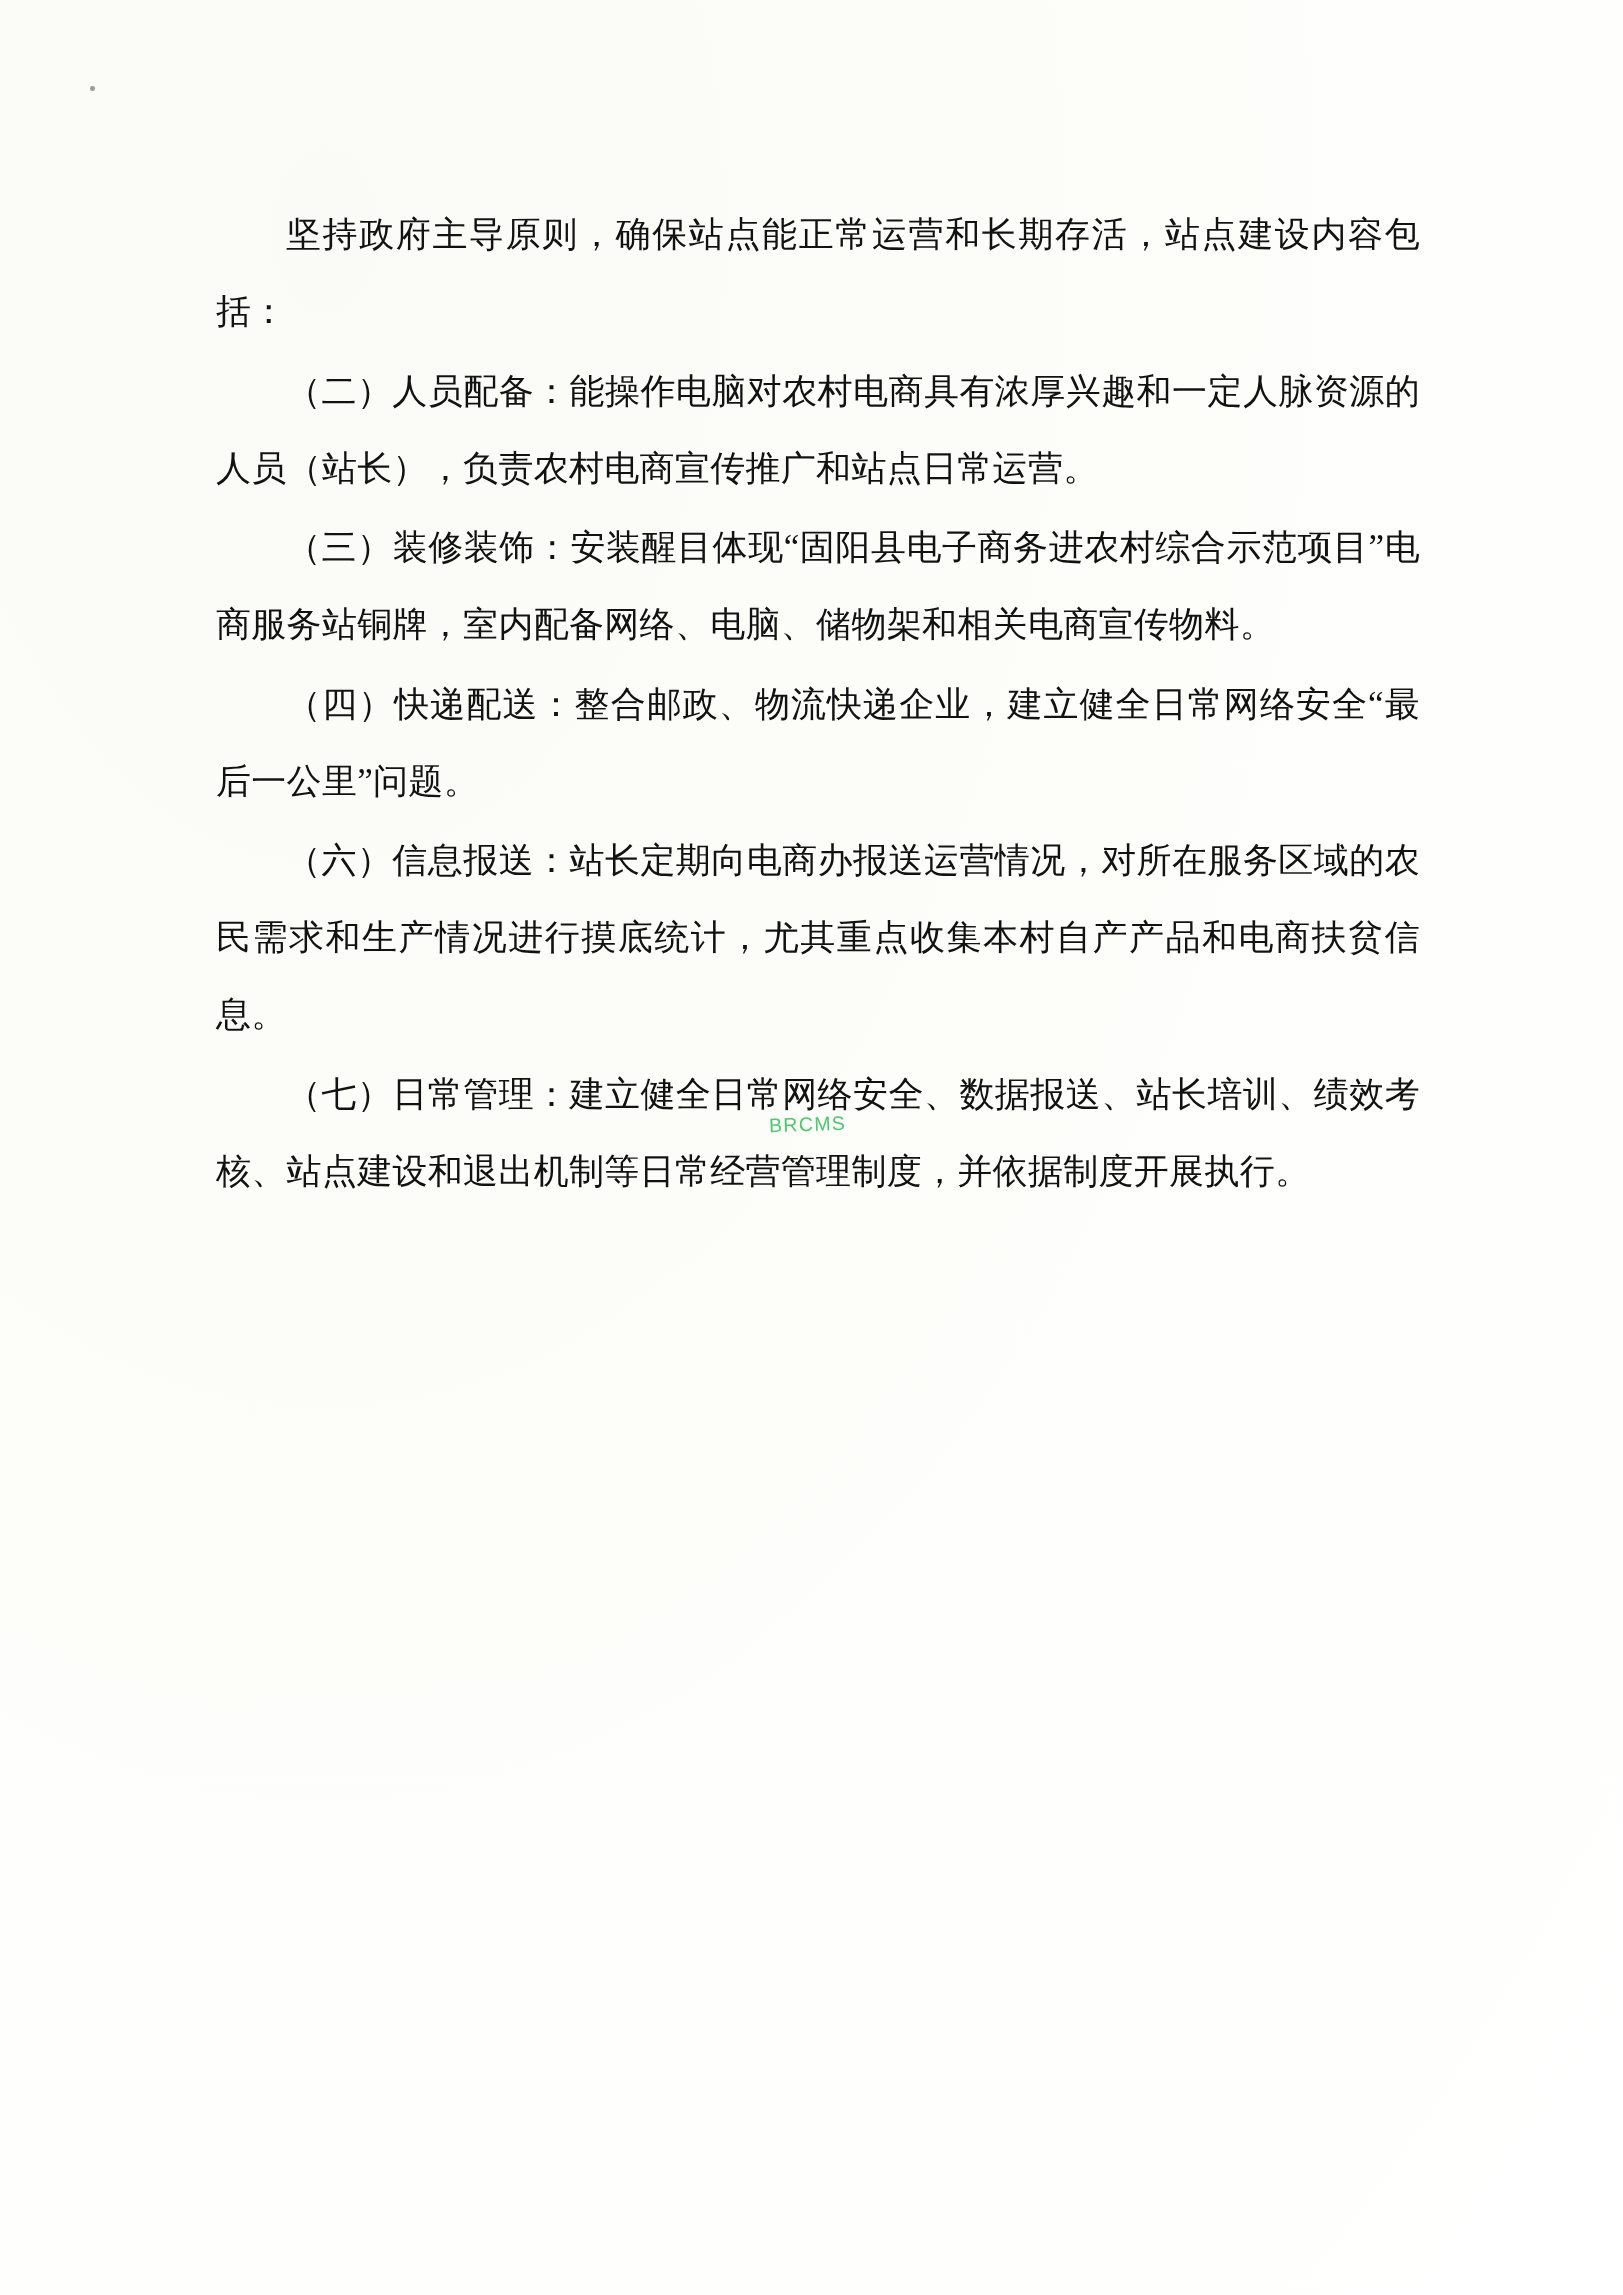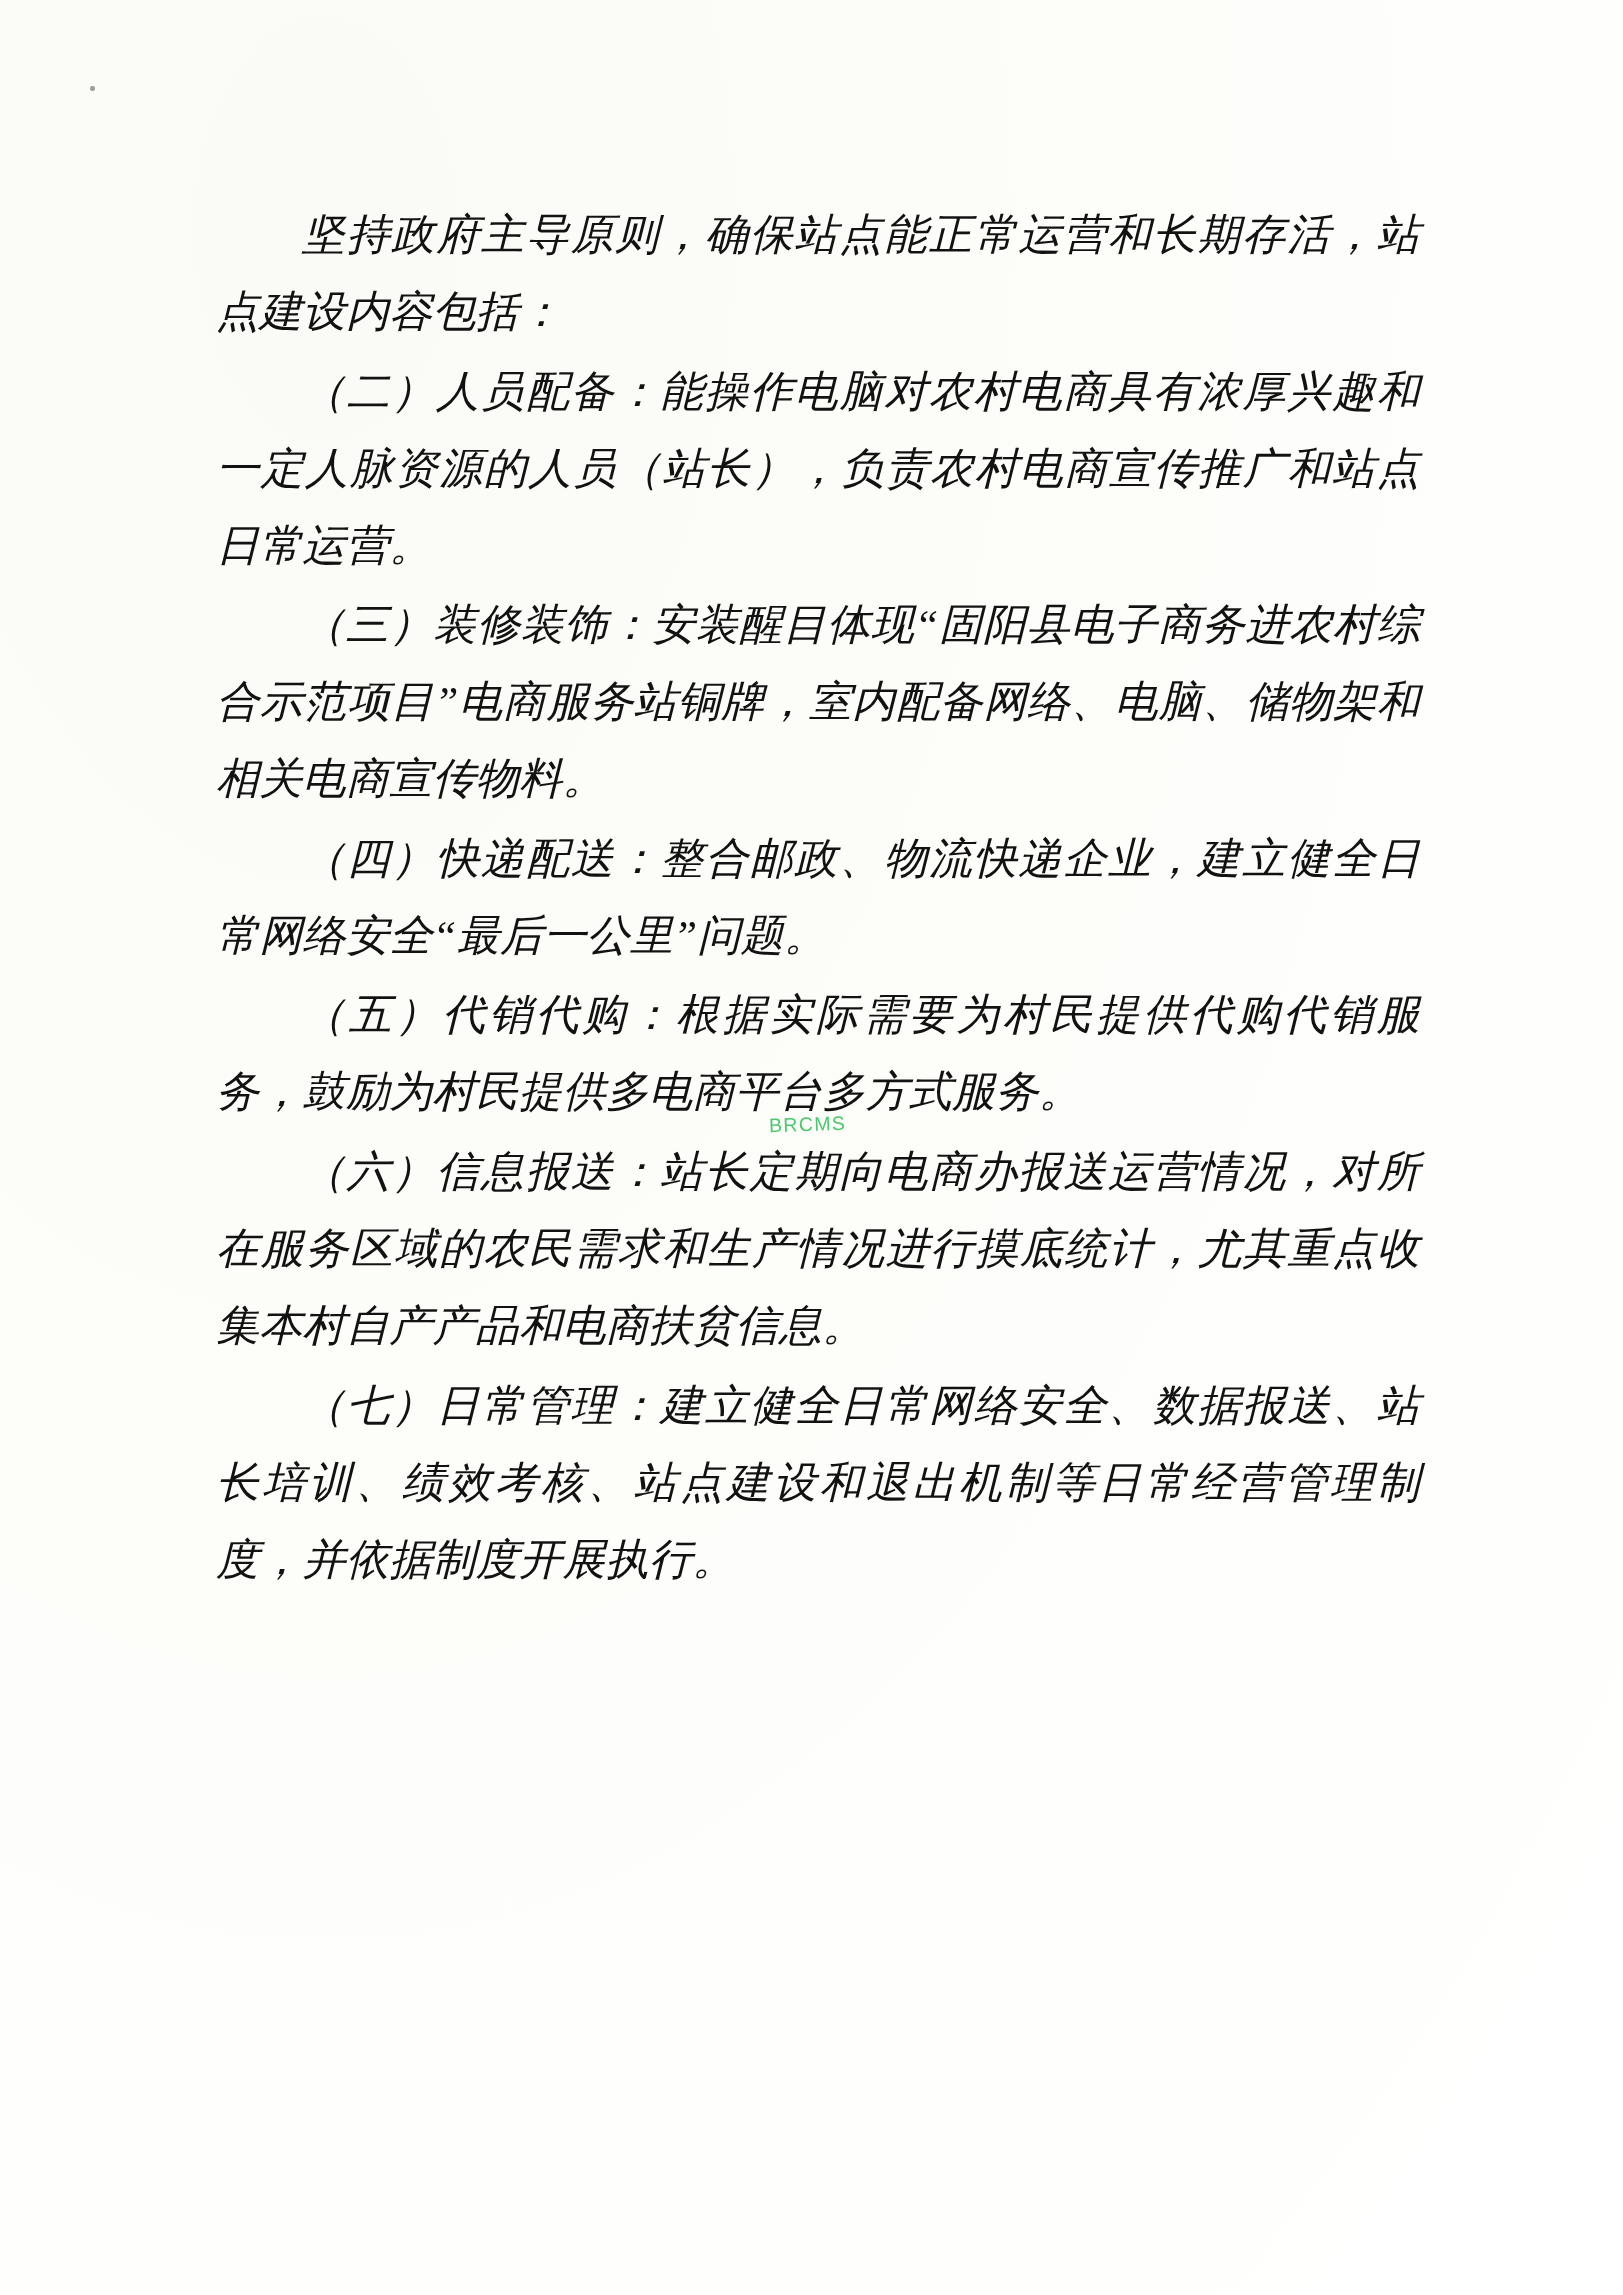--- a/index.html
+++ b/index.html
@@ -33,27 +33,26 @@
     height: 4.6px;
     background: #7d7d74;
     border-radius: 50%;
     opacity: .75;
   }
   .body-text {
     position: absolute;
     left: 216px;
     top: 196px;
     width: 1204px;
-    font-size: 43px;
+    font-size: 35px;
     line-height: 77px;
     color: #121212;
     letter-spacing: 0.3px;
     text-align: justify;
     text-justify: inter-ideograph;
-    font-style: italic;
   }
   .para {
     margin: 0 0 2.6px 0;
     text-indent: 2em;
     white-space: pre-wrap;
   }
   .watermark {
     position: absolute;
     left: 769px;
     top: 1113px;
@@ -71,21 +70,20 @@
 
 <div class="page">
 
   <span class="speck" style="left:90px; top:86px;"></span>
 
   <div class="body-text">
     <p class="para">坚持政府主导原则，确保站点能正常运营和长期存活，站点建设内容包括：</p>
     <p class="para">（二）人员配备：能操作电脑对农村电商具有浓厚兴趣和一定人脉资源的人员（站长），负责农村电商宣传推广和站点日常运营。</p>
     <p class="para">（三）装修装饰：安装醒目体现“固阳县电子商务进农村综合示范项目”电商服务站铜牌，室内配备网络、电脑、储物架和相关电商宣传物料。</p>
     <p class="para">（四）快递配送：整合邮政、物流快递企业，建立健全日常网络安全“最后一公里”问题。</p>
-    <p class="para">（五）代销代购：根据实际需要为村民提供代购代销服务，鼓励为村民提供多电商平台多方式服务。</p>
     <p class="para">（六）信息报送：站长定期向电商办报送运营情况，对所在服务区域的农民需求和生产情况进行摸底统计，尤其重点收集本村自产产品和电商扶贫信息。</p>
     <p class="para">（七）日常管理：建立健全日常网络安全、数据报送、站长培训、绩效考核、站点建设和退出机制等日常经营管理制度，并依据制度开展执行。</p>
   </div>
 
   <div class="watermark">BRCMS</div>
 
 </div>
 
 
 </body></html>

